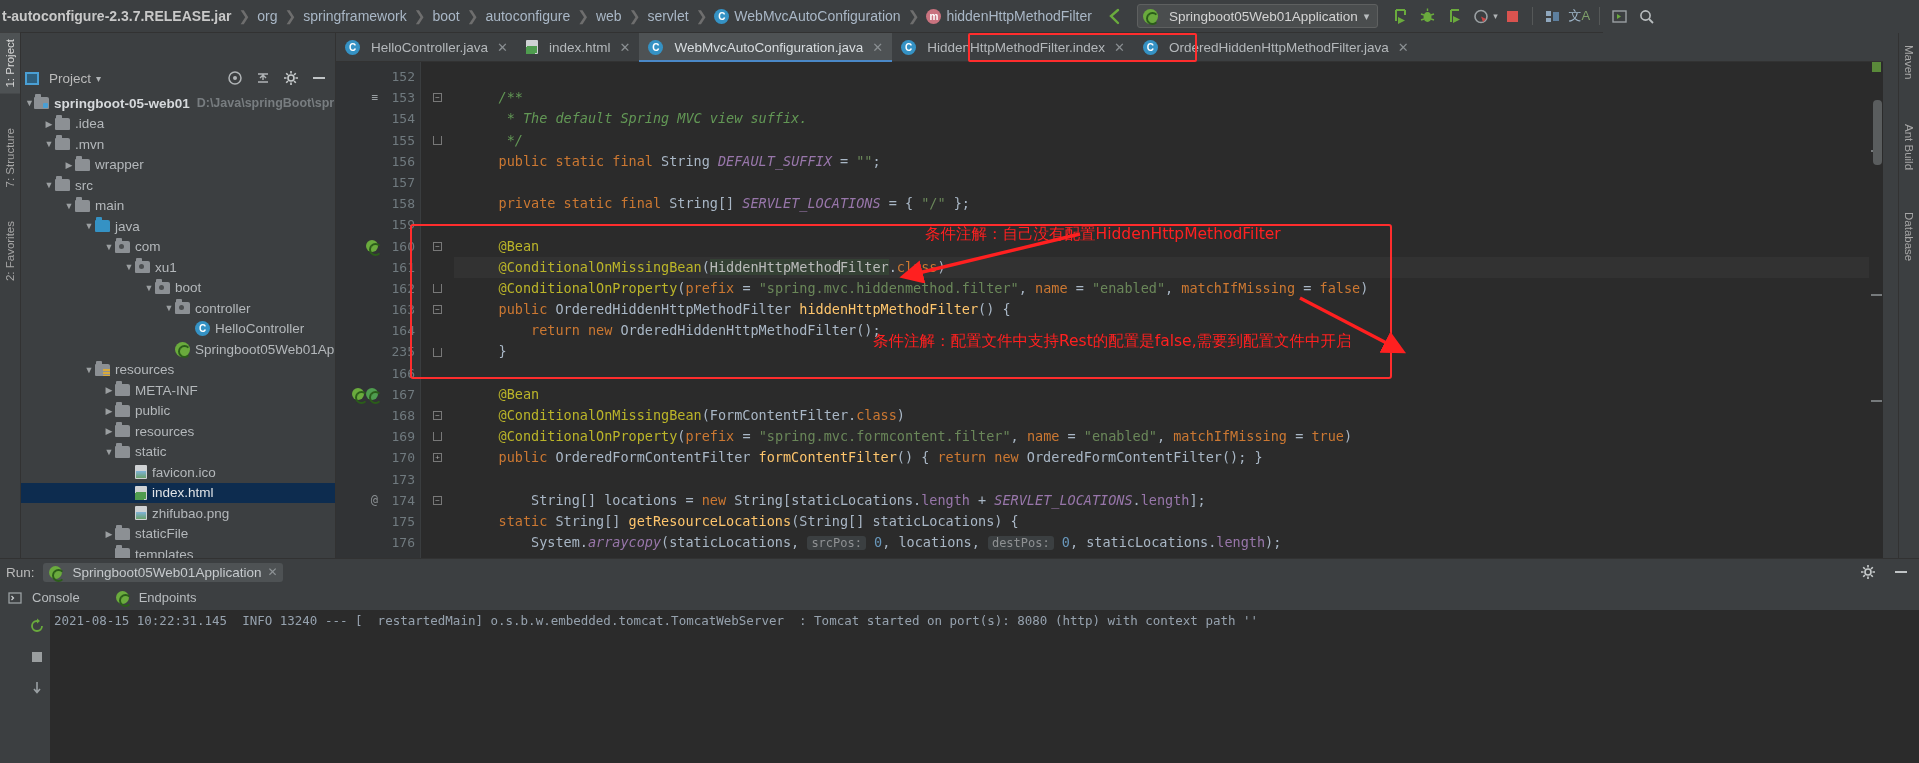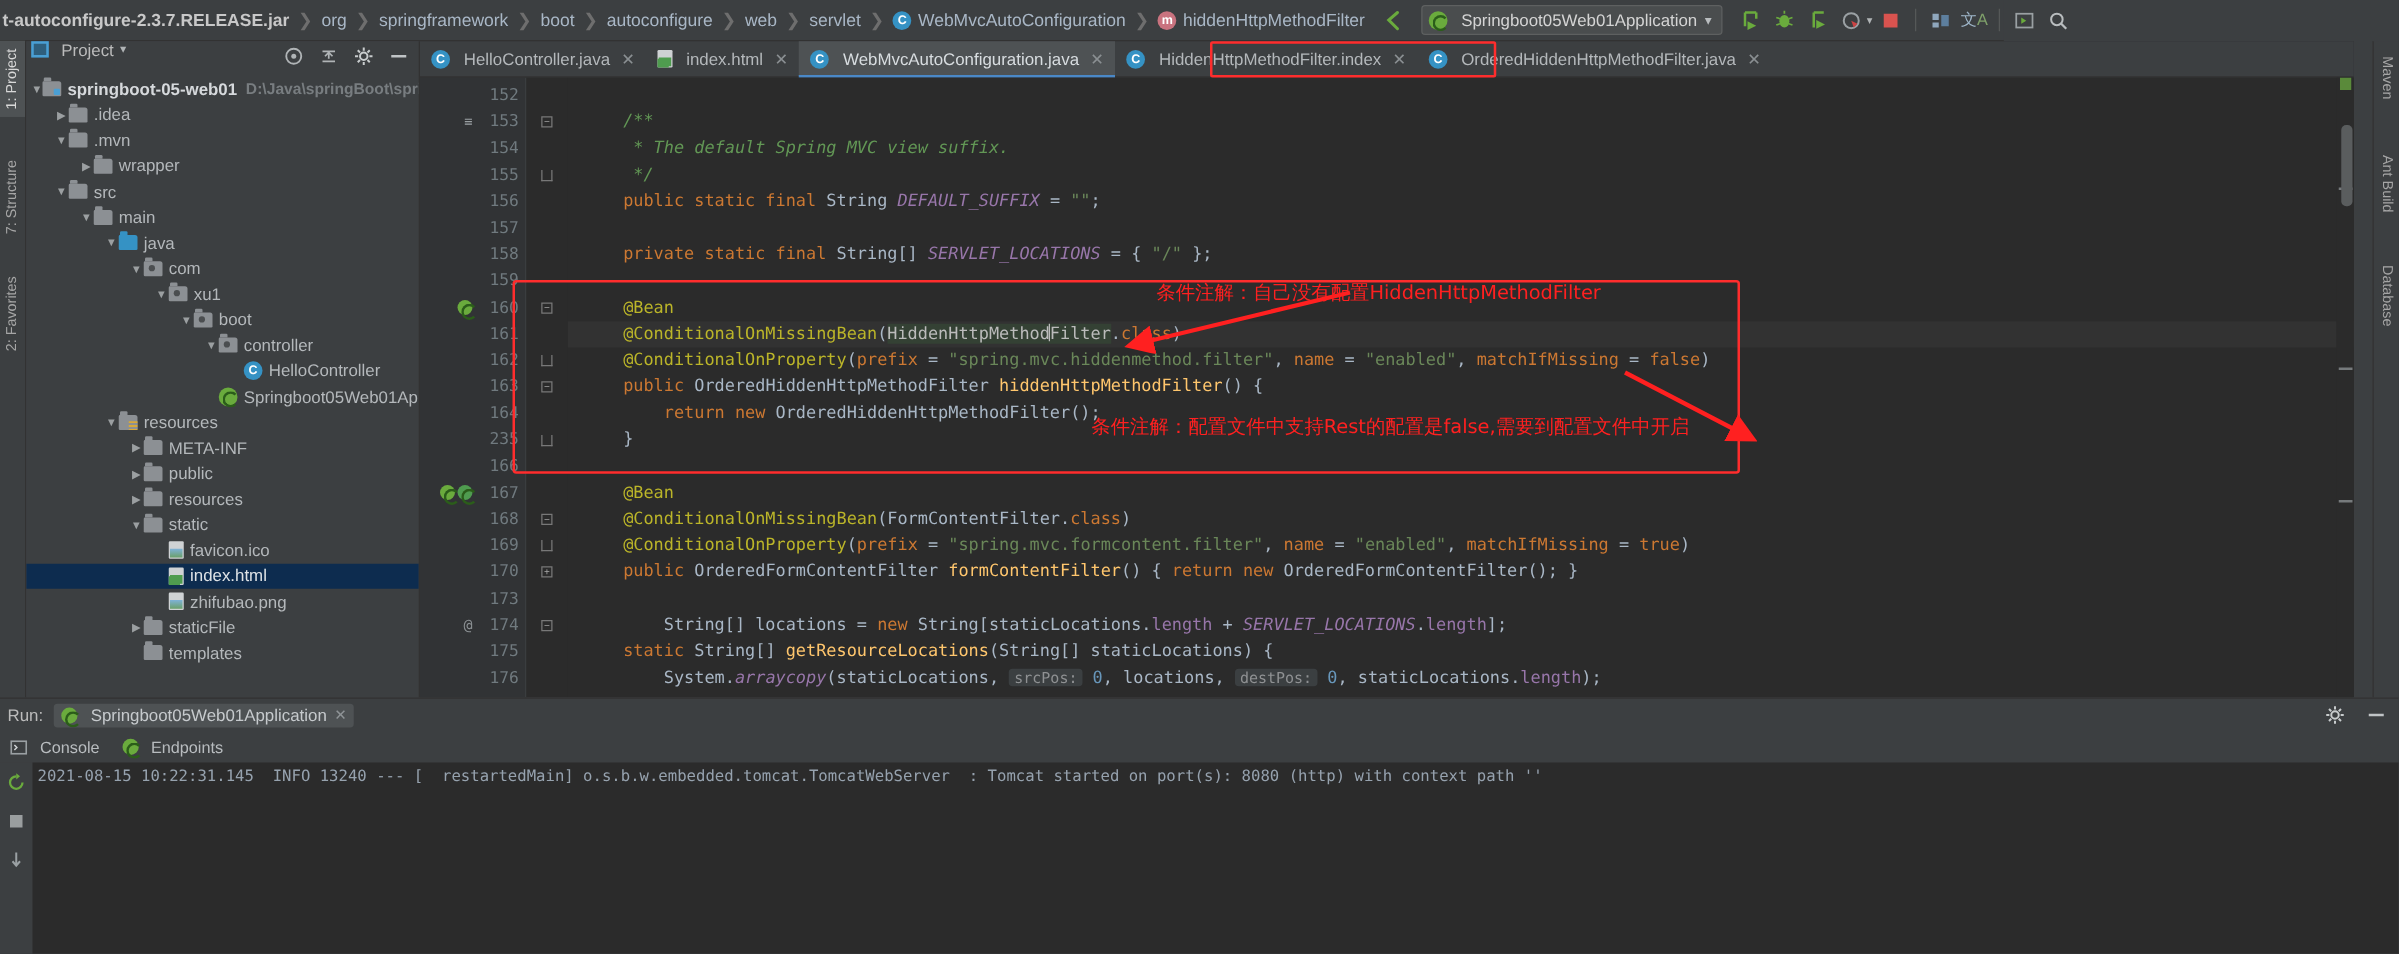--- a/index.html
+++ b/index.html
@@ -50,22 +50,22 @@
     display: flex; flex-direction: column; align-items: center;
   }
 
   
   .project-panel {
     position: absolute; left: 21px; top: 33px; width: 315px; height: 525px;
     background: #3c3f41; display: flex; flex-direction: column;
     border-right: 1px solid #323232;
   }
   .pp-header {
-    height: 26px; display: flex; align-items: flex-start; padding: 0 4px;
-    font-size: 13px; color: #bbbbbb; gap: 5px;
+    height: 26px; display: flex; align-items: center; padding: 0 4px;
+    font-size: 13px; color: #bbbbbb; gap: 5px; margin-top: 32px;
   }
   .pp-header .title { font-weight: normal; font-size: 13.5px; }
   .pp-hdr-btns { margin-left: auto; display: flex; align-items: center; gap: 3px; }
   .tree { flex: 1; overflow: hidden; font-size: 13.5px; padding-top: 2px; }
   .row {
     display: flex; align-items: center; height: 20.5px; white-space: nowrap;
     padding-right: 4px; color: #b4b8bb;
   }
   .row.selected { background: #0d2c4f; color: #dfe3e6; }
   .row.bold { font-weight: bold; color: #d6d9dc; }
@@ -176,26 +176,26 @@
     background: #3c3f41; border-top: 1px solid #323232;
     display: flex; flex-direction: column;
   }
   .run-header { height: 26px; display: flex; align-items: center; padding: 0 6px; gap: 8px; }
   .run-label { font-size: 13.5px; color: #bbbbbb; }
   .run-cfgtab {
     display: flex; align-items: center; gap: 6px; font-size: 13.5px;
     color: #c6cacd; padding: 2px 6px; border-radius: 3px; background: #4e5254;
   }
   .run-hdr-right { margin-left: auto; display: flex; align-items: center; gap: 8px; }
-  .run-body { flex: 1; display: flex; }
+  .run-body { flex: 1; display: flex; padding-left: 24px; }
   .run-side {
     width: 26px; background: #3c3f41; display: flex; flex-direction: column;
     align-items: center; padding-top: 4px; gap: 7px;
   }
-  .run-tabs { height: 25px; display: flex; align-items: center; gap: 18px; padding-left: 8px; }
+  .run-tabs { height: 25px; display: flex; align-items: center; gap: 36px; padding-left: 8px; }
   .run-tab { display: flex; align-items: center; gap: 5px; font-size: 13px; color: #b8bcbf; }
   .run-console {
     flex: 1; background: #2b2b2b; overflow: hidden; position: relative;
     font-family: "DejaVu Sans Mono", monospace; font-size: 12.5px; color: #a9b7c6;
     padding: 2px 4px;
   }
   .console-line { height: 17px; line-height: 17px; white-space: pre; opacity: .85; }
 
   .icon-circle {
     width: 15px; height: 15px; border-radius: 50%; display: inline-flex;

